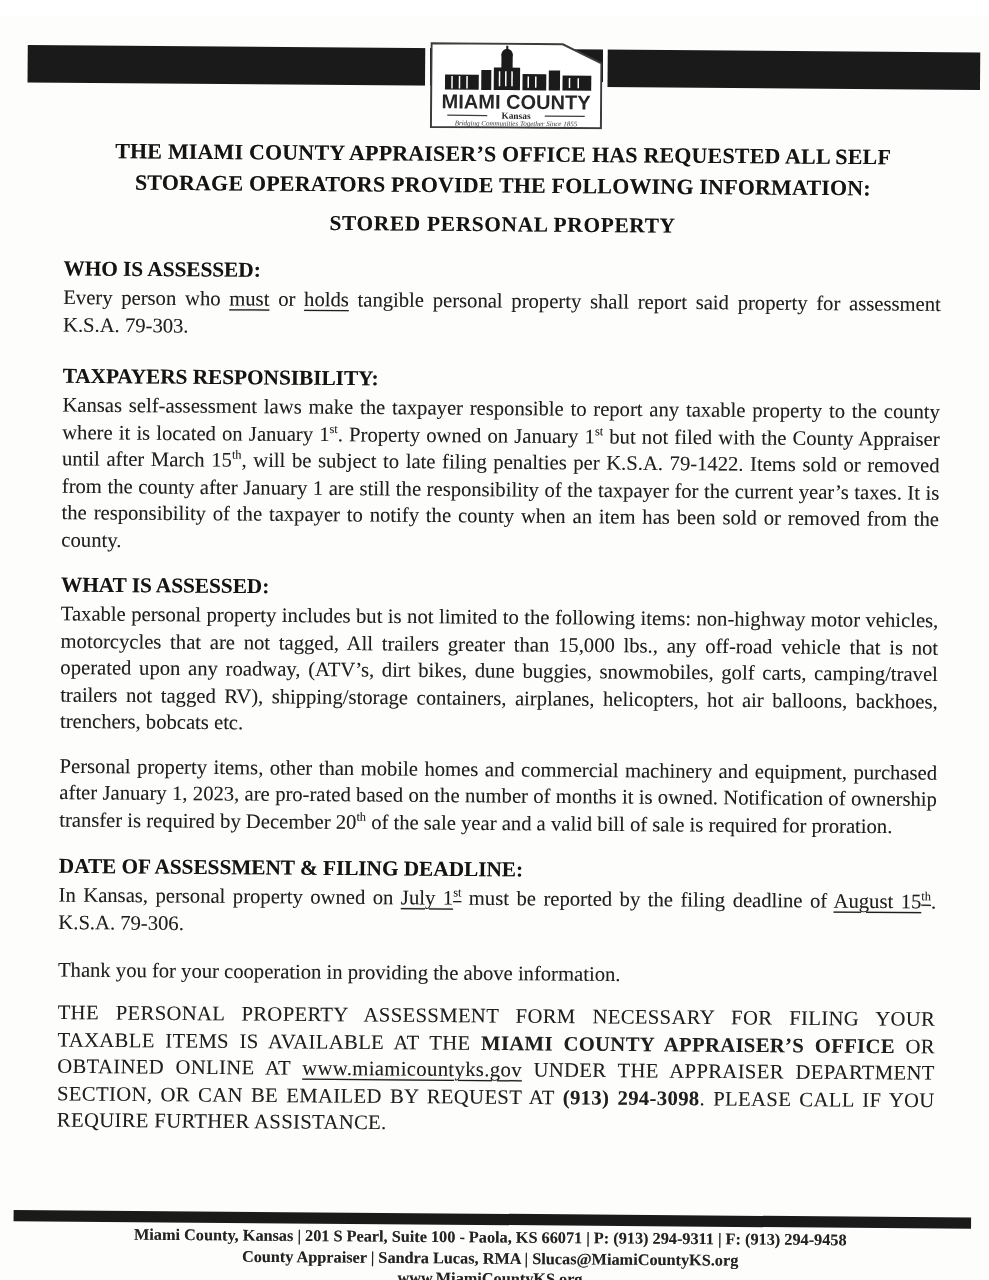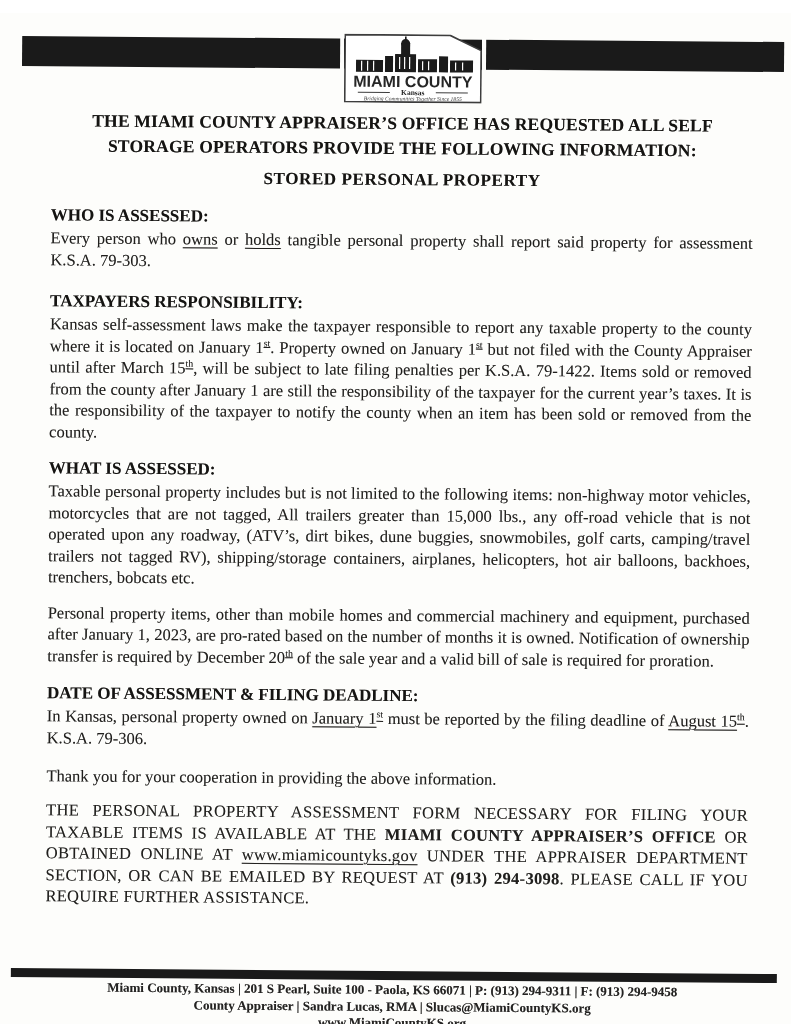--- a/index.html
+++ b/index.html
@@ -37,21 +37,21 @@
     color:#201f1d; text-shadow:0 0 0.45px rgba(30,30,30,0.35);
   }
   .mt-who{margin-top:17px;} .mt-resp{margin-top:20px;} .mt-what{margin-top:15px;}
   .mt-para2{margin-top:14px;} .mt-dead{margin-top:16px;} .mt-thanks{margin-top:17px;}
   .mt-close{margin-top:13px;}
   .thanks{ font-size:16.5px; line-height:21px; margin-bottom:0; text-shadow:0 0 0.45px rgba(30,30,30,0.35); }
   .closing{ letter-spacing:0.3px; }
 
   .u{ text-decoration:underline; text-decoration-thickness:1px; text-underline-offset:2.5px; }
   .b{ font-weight:700; }
-  .sup{ font-size:0.6em; vertical-align:super; line-height:0;text-decoration:underline; }
+  .sup{ font-size:0.6em; vertical-align:super; line-height:0; }
 
   
   .footer-bar{ position:absolute; left:14px; top:958px; width:766px; height:9px; background:#1a1a1a; }
   .footer-text{
     position:absolute; top:969px; left:0; width:100%; text-align:center;
     font-weight:700; font-size:13px; line-height:16.5px; color:#242322;
     text-shadow:0 0 0.4px rgba(30,30,30,0.4);
   }
 </style>
 </head>
@@ -93,37 +93,37 @@
         <text x="69" y="66.5" text-anchor="middle" font-family="Liberation Serif, serif" font-style="italic" font-size="5.6" fill="#3a3a3a">Bridging Communities Together Since 1855</text>
       </svg>
     </div>
 
     <div class="content">
       <p class="title">THE MIAMI COUNTY APPRAISER’S OFFICE HAS REQUESTED ALL SELF STORAGE OPERATORS PROVIDE THE FOLLOWING INFORMATION:</p>
       <p class="subtitle">STORED PERSONAL PROPERTY</p>
 
       <div class="mt-who">
         <p class="sec-h">WHO IS ASSESSED:</p>
-        <p class="para"><span>Every person who </span><span class="u">owns</span><span> or </span><span class="u">holds</span><span> tangible personal property shall report said property for assessment K.S.A. 79-303.</span></p>
+        <p class="para"><span>Every person who </span><span class="u">must</span><span> or </span><span class="u">holds</span><span> tangible personal property shall report said property for assessment K.S.A. 79-303.</span></p>
       </div>
 
       <div class="mt-resp">
         <p class="sec-h">TAXPAYERS RESPONSIBILITY:</p>
         <p class="para"><span>Kansas self-assessment laws make the taxpayer responsible to report any taxable property to the county where it is located on January 1</span><span class="sup">st</span><span>.  Property owned on January 1</span><span class="sup">st</span><span> but not filed with the County Appraiser until after March 15</span><span class="sup">th</span><span>, will be subject to late filing penalties per K.S.A. 79-1422.  Items sold or removed from the county after January 1 are still the responsibility of the taxpayer for the current year’s taxes.  It is the responsibility of the taxpayer to notify the county when an item has been sold or removed from the county.</span></p>
       </div>
 
       <div class="mt-what">
         <p class="sec-h">WHAT IS ASSESSED:</p>
         <p class="para"><span>Taxable personal property includes but is not limited to the following items:  non-highway motor vehicles, motorcycles that are not tagged,  All trailers greater than 15,000 lbs., any off-road vehicle that is not operated upon any roadway, (ATV’s, dirt bikes, dune buggies, snowmobiles, golf carts, camping/travel trailers not tagged RV), shipping/storage containers, airplanes, helicopters, hot air balloons, backhoes, trenchers, bobcats etc.</span></p>
         <p class="para mt-para2"><span>Personal property items, other than mobile homes and commercial machinery and equipment, purchased after January 1, 2023, are pro-rated based on the number of months it is owned.  Notification of ownership transfer is required by December 20</span><span class="sup">th</span><span> of the sale year and a valid bill of sale is required for proration.</span></p>
       </div>
 
       <div class="mt-dead">
         <p class="sec-h">DATE OF ASSESSMENT &amp; FILING DEADLINE:</p>
-        <p class="para"><span>In Kansas, personal property owned on </span><span class="u">January 1</span><span class="sup u">st</span><span> must be reported by the filing deadline of </span><span class="u">August 15</span><span class="sup u">th</span><span>. K.S.A. 79-306.</span></p>
+        <p class="para"><span>In Kansas, personal property owned on </span><span class="u">July 1</span><span class="sup u">st</span><span> must be reported by the filing deadline of </span><span class="u">August 15</span><span class="sup u">th</span><span>. K.S.A. 79-306.</span></p>
       </div>
 
       <p class="para thanks mt-thanks">Thank you for your cooperation in providing the above information.</p>
 
       <p class="para closing mt-close"><span>THE PERSONAL PROPERTY ASSESSMENT FORM NECESSARY FOR FILING YOUR TAXABLE ITEMS IS AVAILABLE AT THE </span><span class="b">MIAMI COUNTY APPRAISER’S OFFICE</span><span> OR OBTAINED ONLINE AT </span><span class="u">www.miamicountyks.gov</span><span> UNDER THE APPRAISER DEPARTMENT SECTION, OR CAN BE EMAILED BY REQUEST AT </span><span class="b">(913) 294-3098</span><span>. PLEASE CALL IF YOU REQUIRE FURTHER ASSISTANCE.</span></p>
     </div>
 
     <div class="footer-bar"></div>
     <div class="footer-text">
       <div>Miami County, Kansas | 201 S Pearl, Suite 100 - Paola, KS 66071 | P: (913) 294-9311 | F: (913) 294-9458</div>

